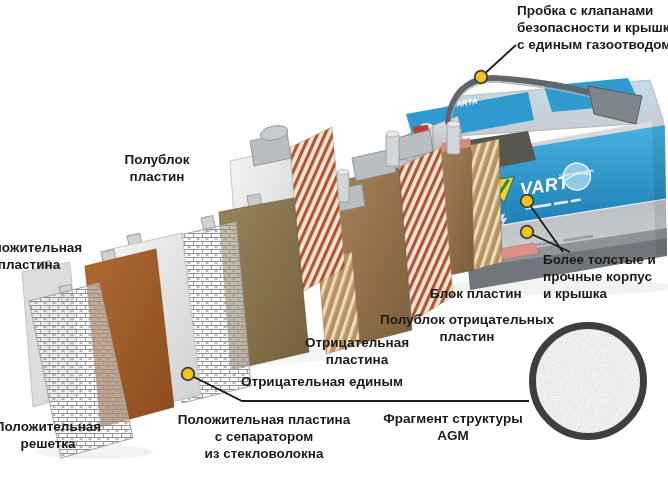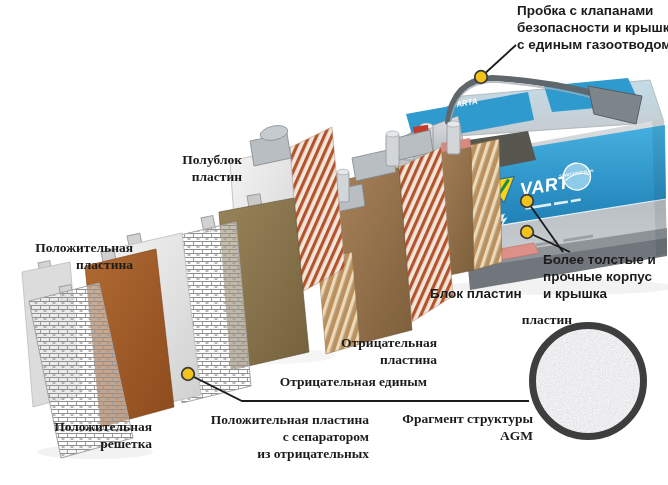--- a/index.html
+++ b/index.html
@@ -1,20 +1,20 @@
 <!DOCTYPE html>
 <html><head>
 <meta charset="utf-8">
 <style>
   html,body{margin:0;padding:0;}
   body{width:668px;height:485px;position:relative;overflow:hidden;background:#ffffff;
        font-family:"Liberation Sans",sans-serif;}
   .stage{position:absolute;left:0;top:0;width:668px;height:485px;}
   .lbl{position:absolute;font-weight:700;font-size:13.5px;line-height:17px;color:#1b1b1b;white-space:nowrap;}
-  .lbl.center{text-align:right;font-family:Liberation Serif, serif;}
+  .lbl.center{text-align:center;}
   .lbl.left{text-align:left;}
   svg{position:absolute;left:0;top:0;}
 </style>
 </head>
 <body>
 
 <div class="stage">
 
 <svg width="668" height="485" viewBox="0 0 668 485">
   <defs>
@@ -236,28 +236,29 @@
   <div>пластина</div>
 </div>
 
 <div class="lbl center" style="left:217px;top:373px;width:210px">
   <div>Отрицательная единым</div>
 </div>
 
 <div class="lbl center" style="left:159px;top:411px;width:210px">
   <div>Положительная пластина</div>
   <div>с сепаратором</div>
-  <div>из отрицательных</div>
+  <div>из стекловолокна</div>
 </div>
 
 <div class="lbl left" style="left:430px;top:285px;width:120px">
   <div>Блок пластин</div>
 </div>
 
 <div class="lbl center" style="left:362px;top:311px;width:210px">
+  <div>Полублок отрицательных</div>
   <div>пластин</div>
 </div>
 
 <div class="lbl left" style="left:543px;top:251px;width:135px">
   <div>Более толстые и</div>
   <div>прочные корпус</div>
   <div>и крышка</div>
 </div>
 
 <div class="lbl center" style="left:373px;top:410px;width:160px">

